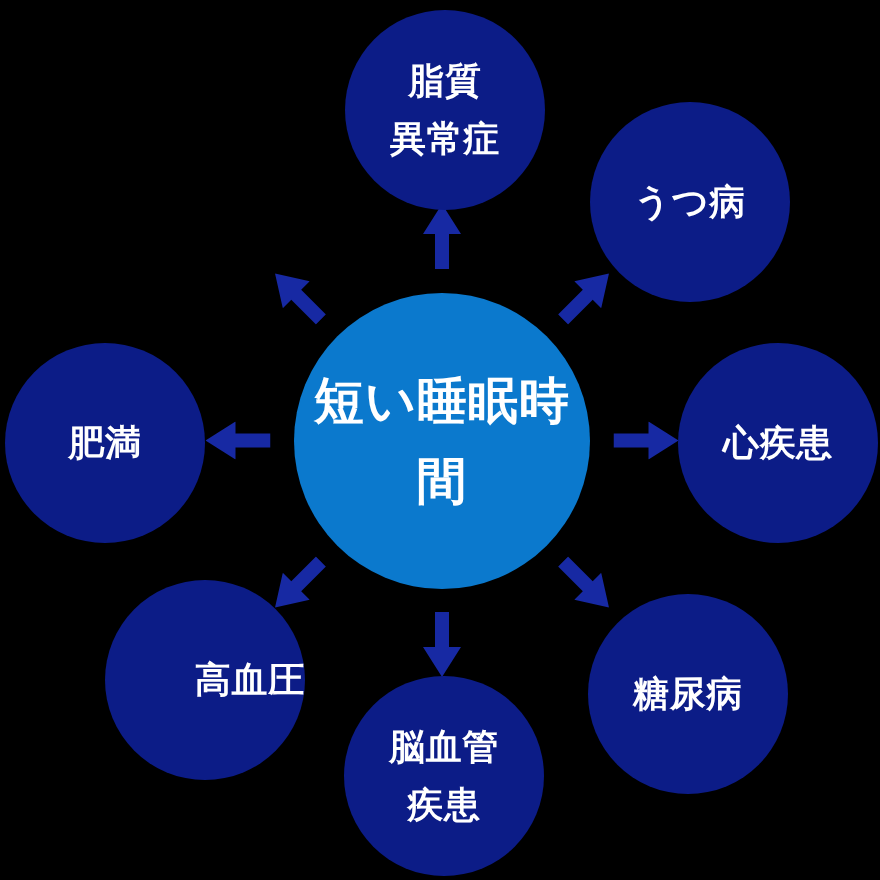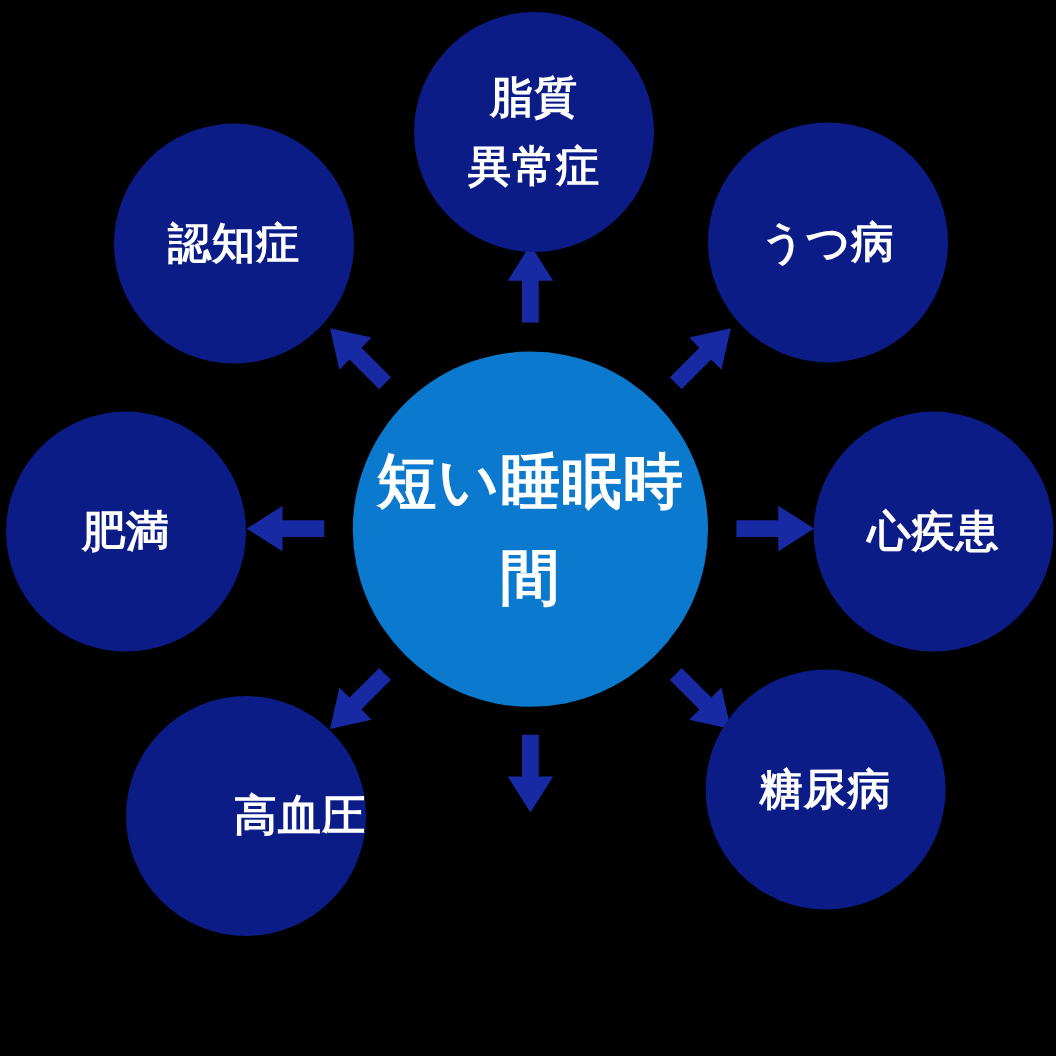--- a/index.html
+++ b/index.html
@@ -41,21 +41,21 @@
     font-size: 50px;
   }
   .outer-circle {
     width: 200px; height: 200px;
     background: var(--color-outer);
     font-size: 36px;
   }
   .pos-top          { left: 345px; top: 10px;  }
   .pos-top-right    { left: 590px; top: 102px; }
   .pos-right        { left: 678px; top: 343px; text-align: center; }
-  .pos-bottom-right { left: 588px; top: 558px; }
+  .pos-bottom-right { left: 588px; top: 594px; }
   .pos-bottom       { left: 344px; top: 676px; }
   .pos-bottom-left  { left: 105px; top: 580px; justify-content: flex-end; }
   .pos-left         { left: 5px;   top: 343px; }
   .pos-top-left     { left: 95px;  top: 103px; }
   .arrow {
     position: absolute;
     width: 38px; height: 65px;
   }
   .arrow svg { display: block; width: 38px; height: 65px; }
   .arrow svg path { fill: var(--color-arrow); }
@@ -124,23 +124,24 @@
   <div class="circle outer-circle pos-top">
     <span class="label">脂質
 異常症</span>
   </div>
   <div class="circle outer-circle pos-right">
     <span class="label">心疾患</span>
   </div>
   <div class="circle outer-circle pos-bottom-right">
     <span class="label">糖尿病</span>
   </div>
+  <div class="circle outer-circle pos-bottom">
+    <span class="label">脳血管
+疾患</span>
+  </div>
   <div class="circle outer-circle pos-bottom-left">
     <span class="label">高血圧</span>
   </div>
   <div class="circle outer-circle pos-left">
     <span class="label">肥満</span>
   </div>
-  <div class="circle outer-circle pos-top-left">
-    <span class="label">認知症</span>
-  </div>
 
 </div>
 
 </body></html>

